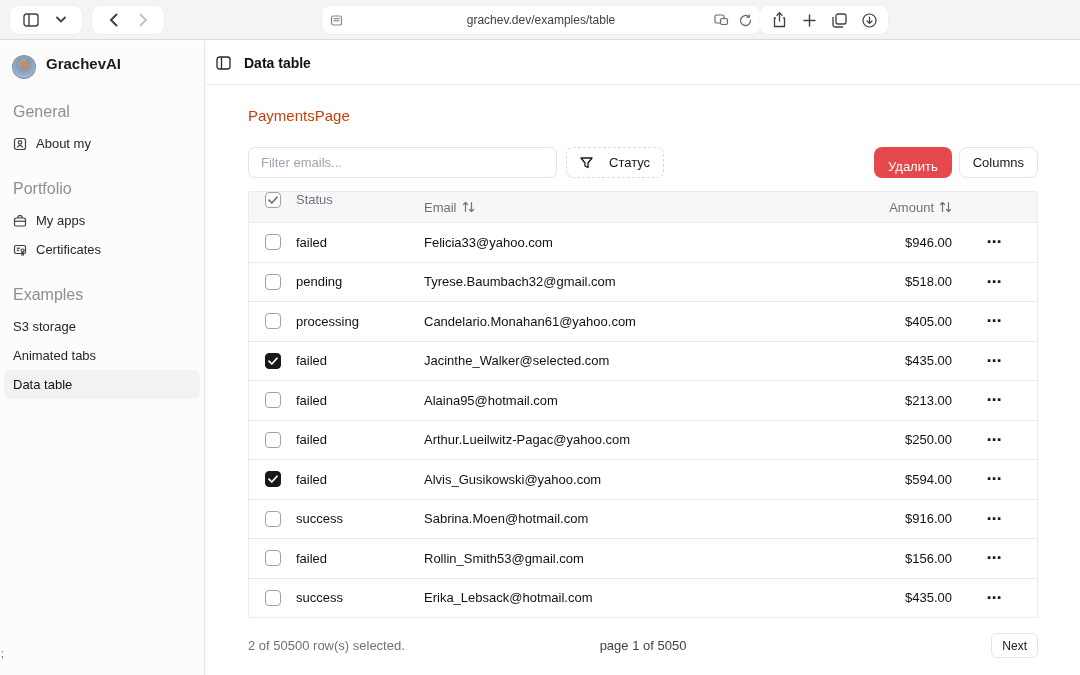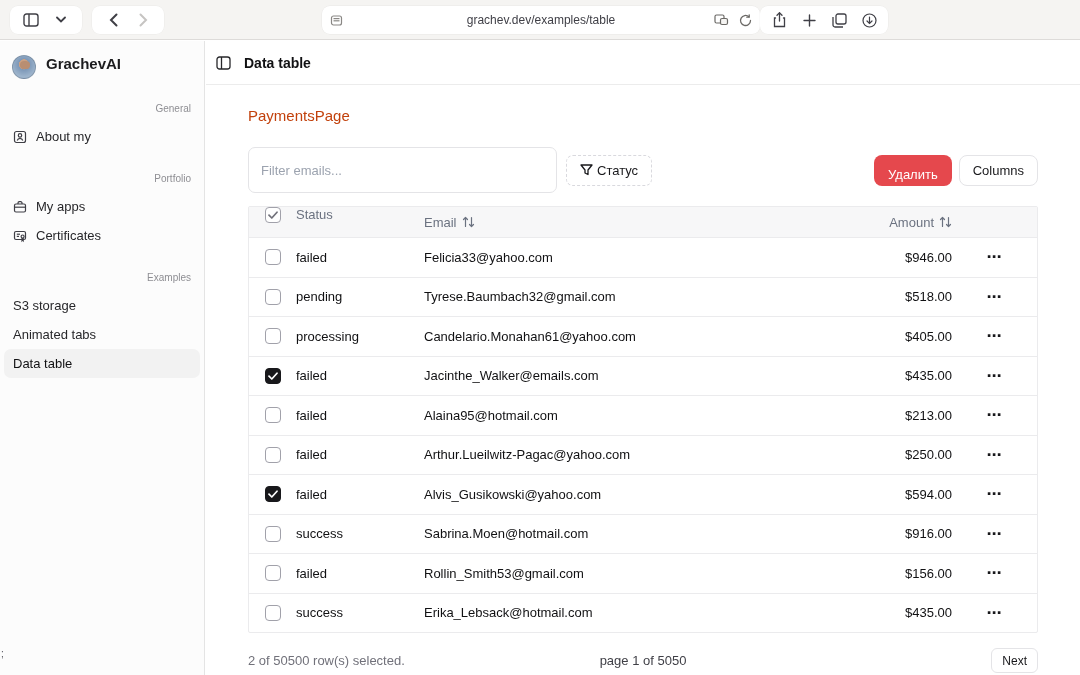--- a/index.html
+++ b/index.html
@@ -32,45 +32,45 @@
   
   .sidebar { position:absolute; left:0; top:41px; width:205px; height:634px;
     background:#fcfcfc; border-right:1px solid #e4e4e4; padding:10px 4px 0 4px; }
   .profile { display:flex; gap:10px; padding:4px 8px 14px 8px; }
   .avatar { width:24px; height:24px; border-radius:50%;
     background:radial-gradient(circle at 50% 38%, #caa083 28%, #7d98b8 30%, #9db4cc 70%);
     border:0.5px solid rgba(0,0,0,.15); position:relative; overflow:hidden; }
   .avatar::after{ content:""; position:absolute; left:7px; top:5px; width:10px;
     height:8px; border-radius:45%; background:#b98e72; }
   .profile-name { font-size:15px; font-weight:700; color:#1c1c1e; }
-  .section-label { font-size:10px; color:#8e8e93; padding:10px 9px 8px 9px;text-align:right; }
+  .section-label { font-size:16px; color:#8e8e93; padding:10px 9px 8px 9px; }
   .side-item { display:flex; align-items:center; gap:9px; font-size:13px;
     color:#27272a; padding:7px 9px; border-radius:7px; cursor:default; }
   .side-item .sicon { color:#3f3f46; display:flex; }
   .side-item.active { background:#f2f2f2; font-weight:500; color:#111113; }
   .side-gap { height:12px; }
   .stray { position:absolute; left:1px; top:648px; font-size:10px; color:#52525b; }
 
   
   .main { position:absolute; left:206px; top:41px; width:874px; height:634px;
     background:#fff; }
   .app-header { height:44px; border-bottom:1px solid #ececec; display:flex;
     align-items:center; gap:13px; padding-left:10px; }
   .app-header .title { font-size:14px; font-weight:700; color:#111113; }
   .content { padding:20px 42px 0 42px; }
   .page-title { font-size:15px; color:#c2410c; margin-top:2px; }
 
   .toolbar { display:flex; align-items:center; margin-top:23px; }
-  .filter-input { width:309px; height:46px; border:1px solid #e4e4e7;
+  .filter-input { width:309px; height:31px; border:1px solid #e4e4e7;
     border-radius:7px; padding:0 12px; font-size:13px; color:#18181b;
     font-family:inherit; background:#fff; outline:none; }
   .filter-input::placeholder { color:#9ca3af; }
   .status-btn { margin-left:9px; height:31px; padding:0 13px;
     border:1px dashed #d9d9de; border-radius:7px; background:#fff;
-    display:flex; align-items:center; gap:4px; font-size:13px; color:#18181b;
+    display:flex; align-items:center; gap:16px; font-size:13px; color:#18181b;
     font-family:inherit; }
   .spacer { flex:1; }
   .delete-btn { height:31px; padding:12px 14px; border:none; border-radius:8px;
     background:#e5484d; color:#fff; font-size:13px; font-weight:500;
     font-family:inherit; }
   .columns-btn { margin-left:7px; height:31px; padding:0 13px;
     border:1px solid #e4e4e7; border-radius:8px; background:#fff;
     font-size:13px; color:#18181b; font-family:inherit; }
 
   
@@ -359,21 +359,21 @@
 
   <div class="trow">
     <div class="cell-check">
       <span class="checkbox checked">
         <svg width="10" height="8" viewBox="0 0 10 8" fill="none" stroke="#fff" stroke-width="1.7" stroke-linecap="round" stroke-linejoin="round">
                   <polyline points="1,4.2 3.8,7 9,1.2"></polyline>
                 </svg>
       </span>
     </div>
     <div class="cell-status">failed</div>
-    <div class="cell-email">Jacinthe_Walker@emails.com</div>
+    <div class="cell-email">Jacinthe_Walker@selected.com</div>
     <div class="cell-amount">$435.00</div>
     <div class="cell-actions">
       <span class="dots">⋯</span>
     </div>
   </div>
 
   <div class="trow">
     <div class="cell-check">
       <span class="checkbox">
         <svg width="10" height="8" viewBox="0 0 10 8" fill="none" stroke="#fff" stroke-width="1.7" stroke-linecap="round" stroke-linejoin="round">

